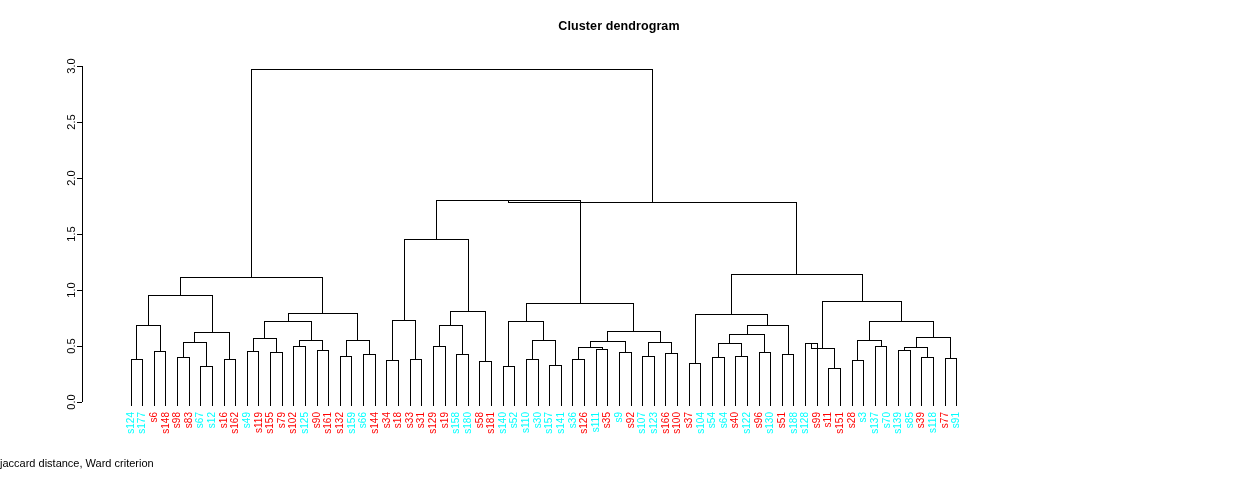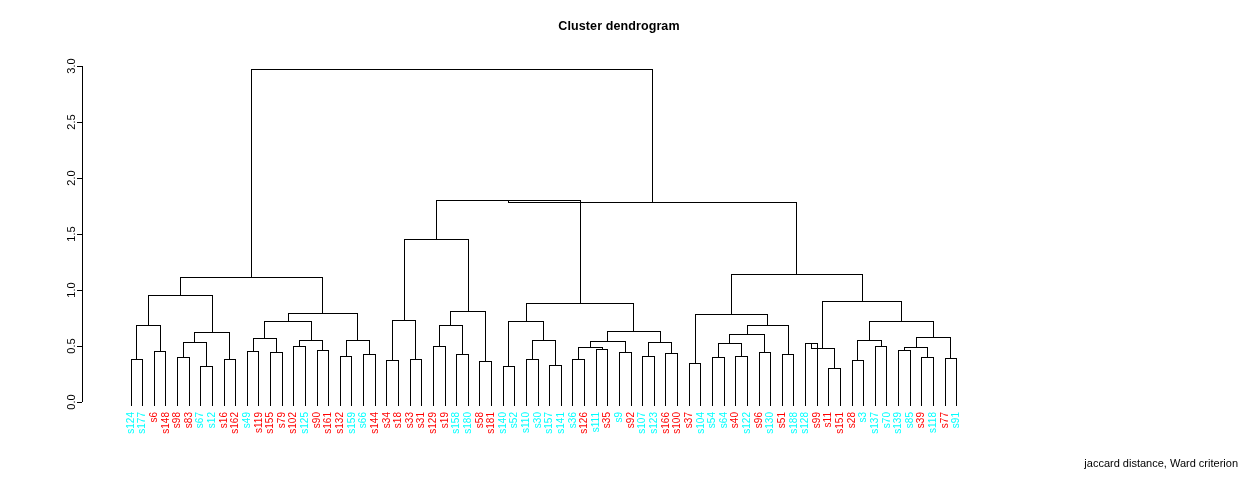--- a/index.html
+++ b/index.html
@@ -27,21 +27,21 @@
     text-align: center;
     font-size: 12.5px;
     font-weight: bold;
     letter-spacing: 0.1px;
   }
   #x-axis-label {
     position: absolute;
     top: 457px;
     left: 0;
     width: 1238px;
-    text-align: right;
+    text-align: left;
     font-size: 11px;
   }
   #svg-canvas {
     position: absolute;
     top: 0;
     left: 0;
   }
   .tick-text {
     font-family: "Liberation Sans", sans-serif;
     font-size: 11px;

